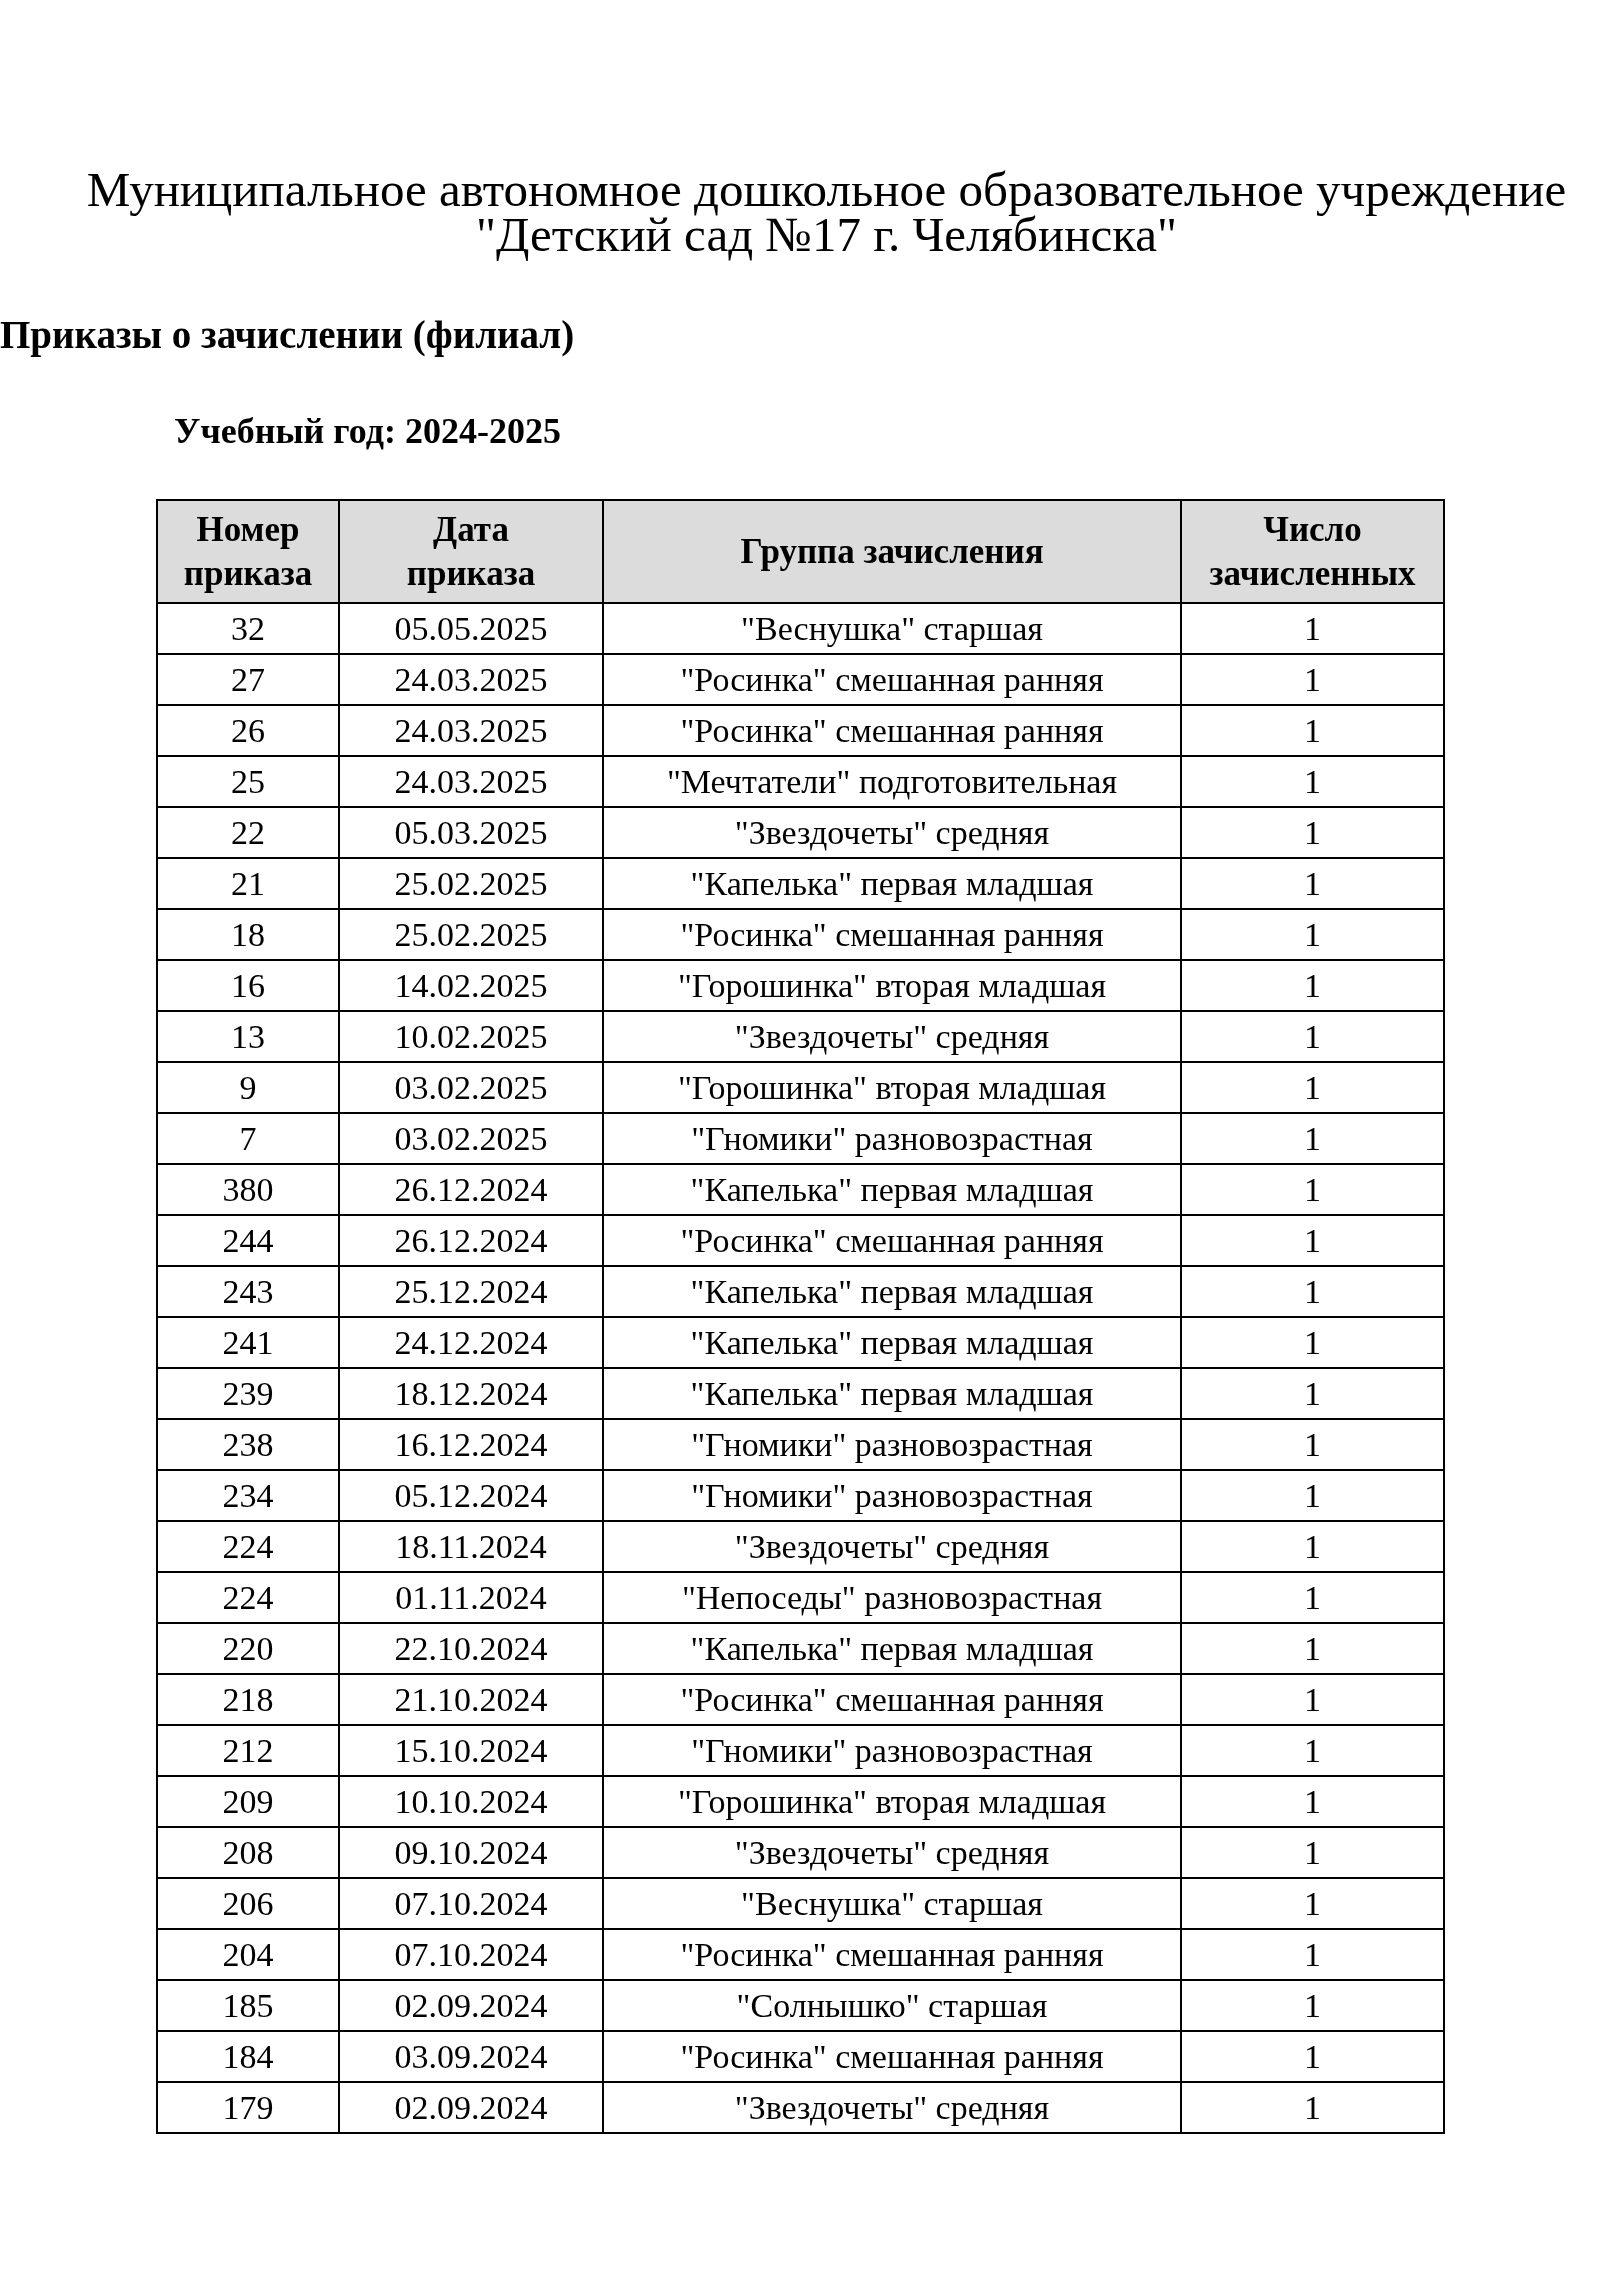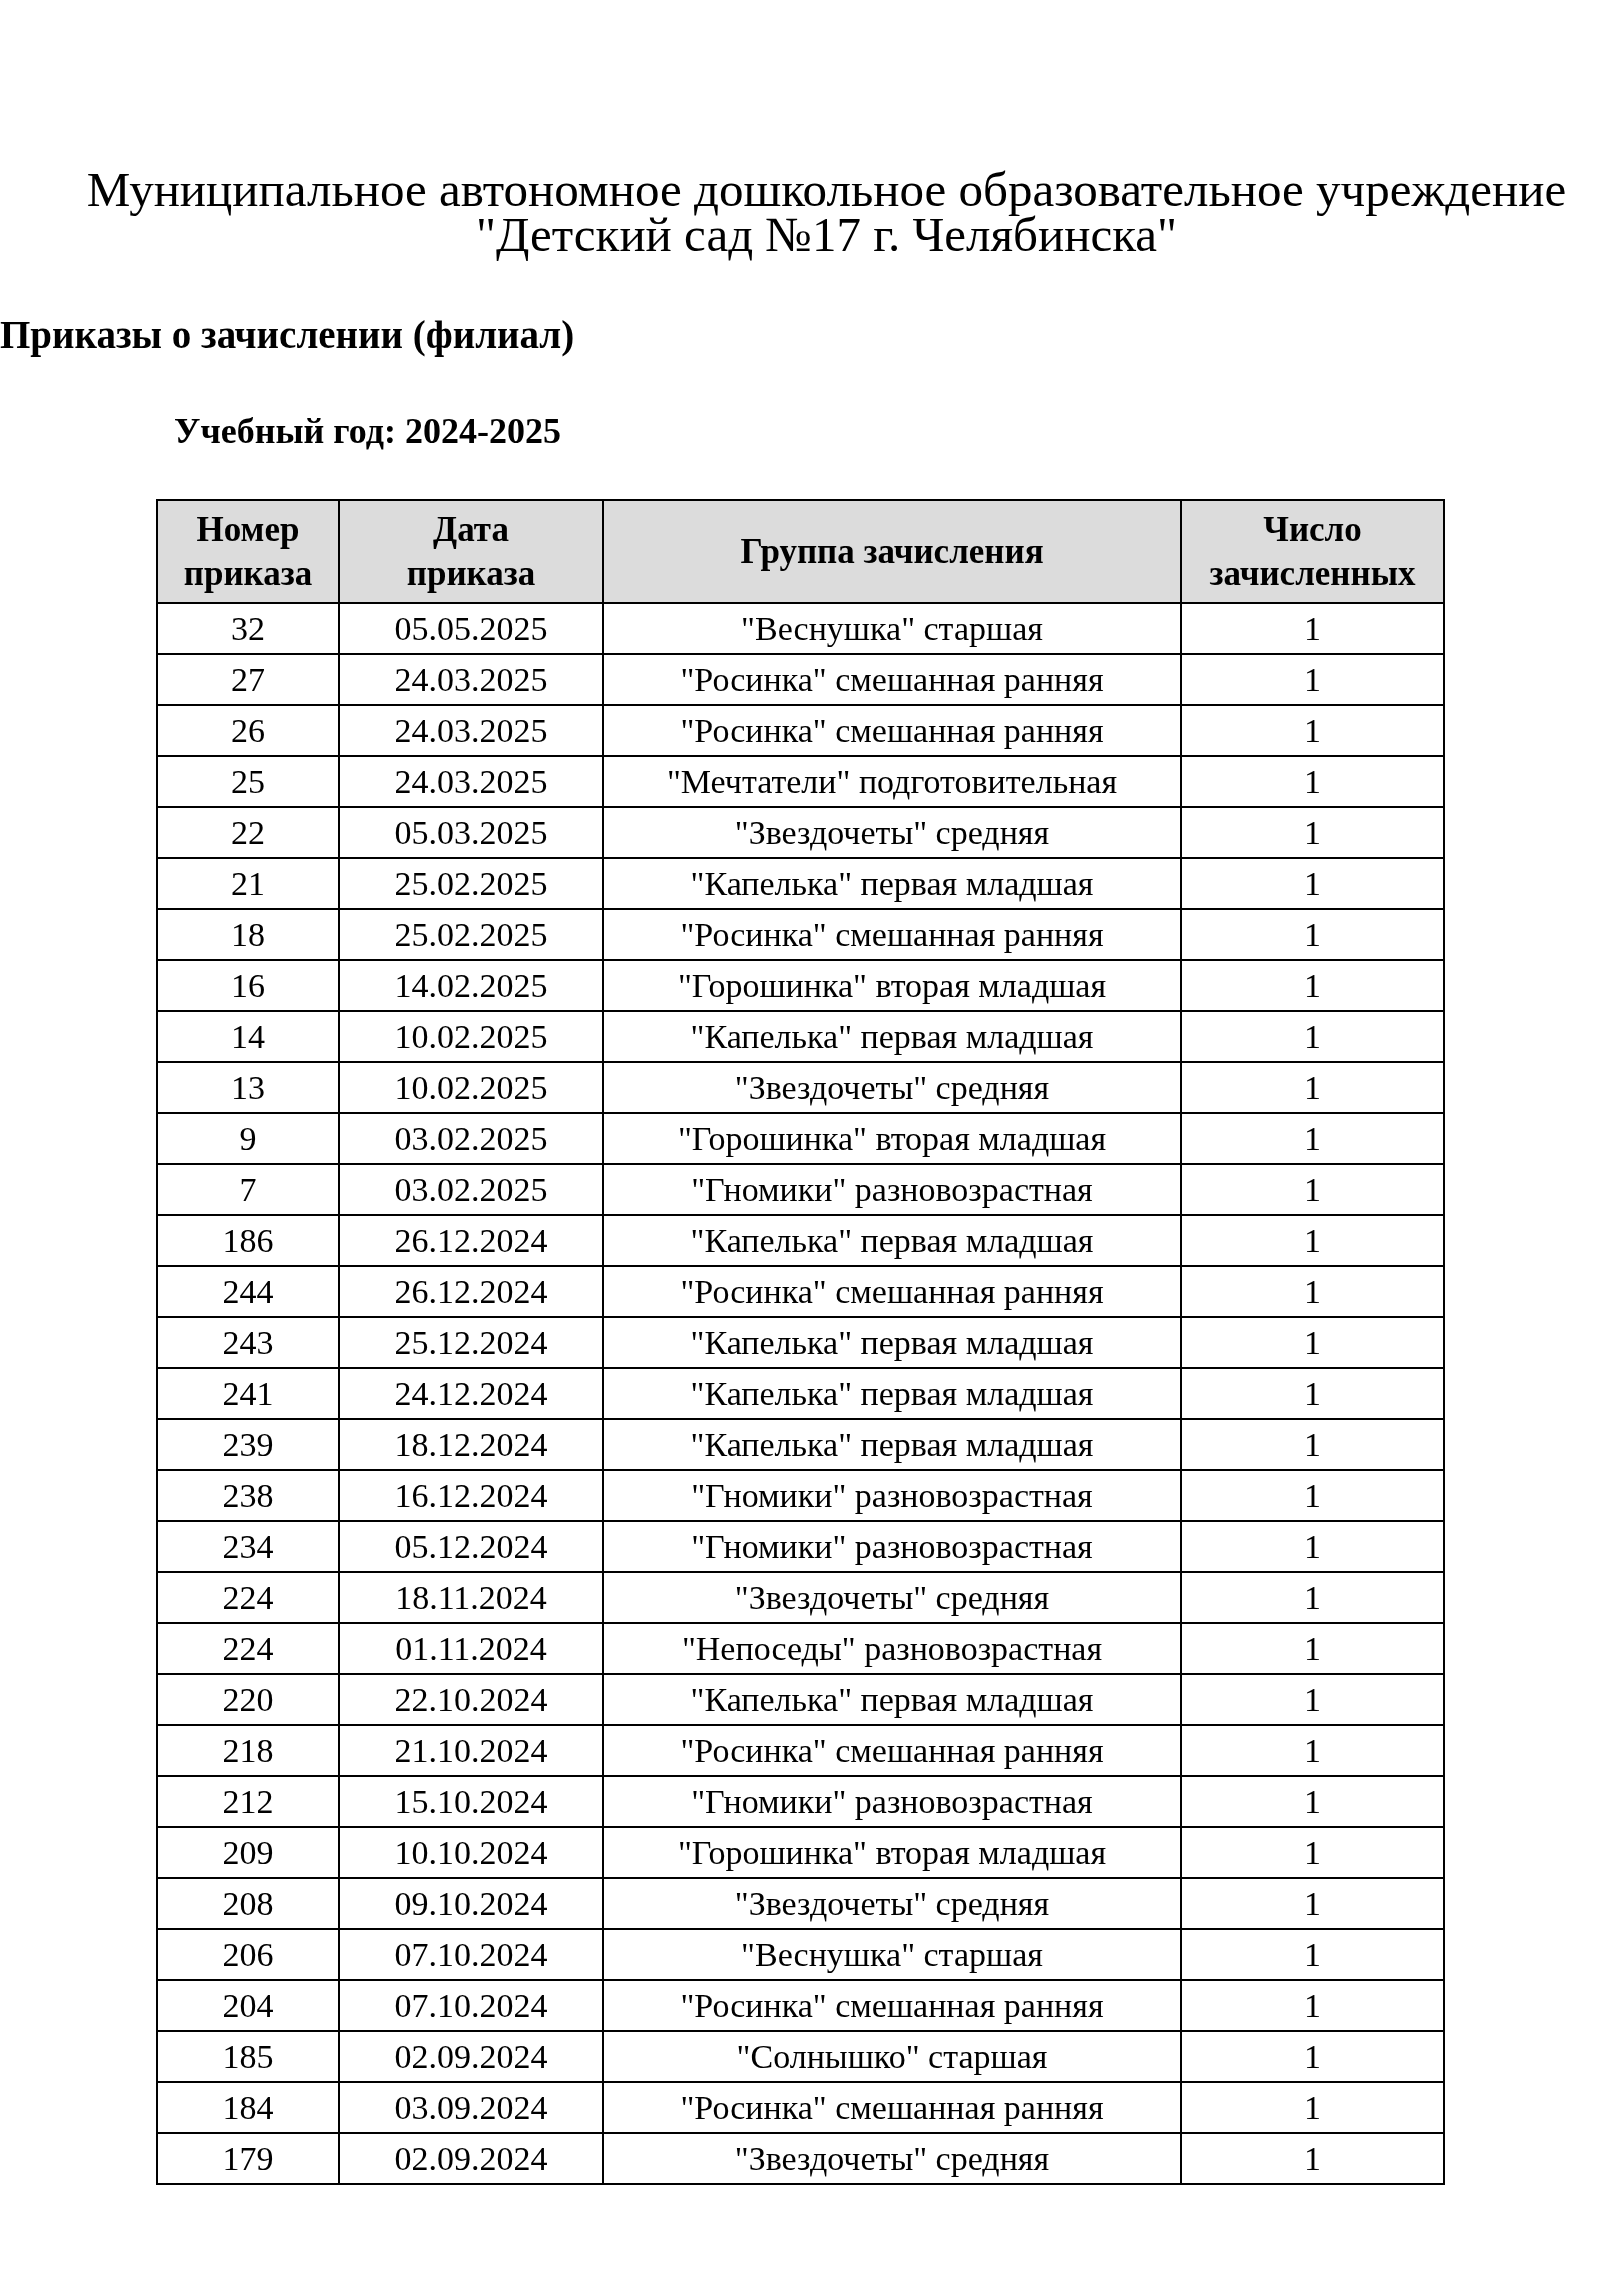--- a/index.html
+++ b/index.html
@@ -150,45 +150,39 @@
     <td>"Росинка" смешанная ранняя</td>
     <td>1</td>
   </tr>
         <tr>
     <td>16</td>
     <td>14.02.2025</td>
     <td>"Горошинка" вторая младшая</td>
     <td>1</td>
   </tr>
         <tr>
-    <td>14</td>
-    <td>10.02.2025</td>
-    <td>"Капелька" первая младшая</td>
-    <td>1</td>
-  </tr>
-        <tr>
     <td>13</td>
     <td>10.02.2025</td>
     <td>"Звездочеты" средняя</td>
     <td>1</td>
   </tr>
         <tr>
     <td>9</td>
     <td>03.02.2025</td>
     <td>"Горошинка" вторая младшая</td>
     <td>1</td>
   </tr>
         <tr>
     <td>7</td>
     <td>03.02.2025</td>
     <td>"Гномики" разновозрастная</td>
     <td>1</td>
   </tr>
         <tr>
-    <td>186</td>
+    <td>380</td>
     <td>26.12.2024</td>
     <td>"Капелька" первая младшая</td>
     <td>1</td>
   </tr>
         <tr>
     <td>244</td>
     <td>26.12.2024</td>
     <td>"Росинка" смешанная ранняя</td>
     <td>1</td>
   </tr>

